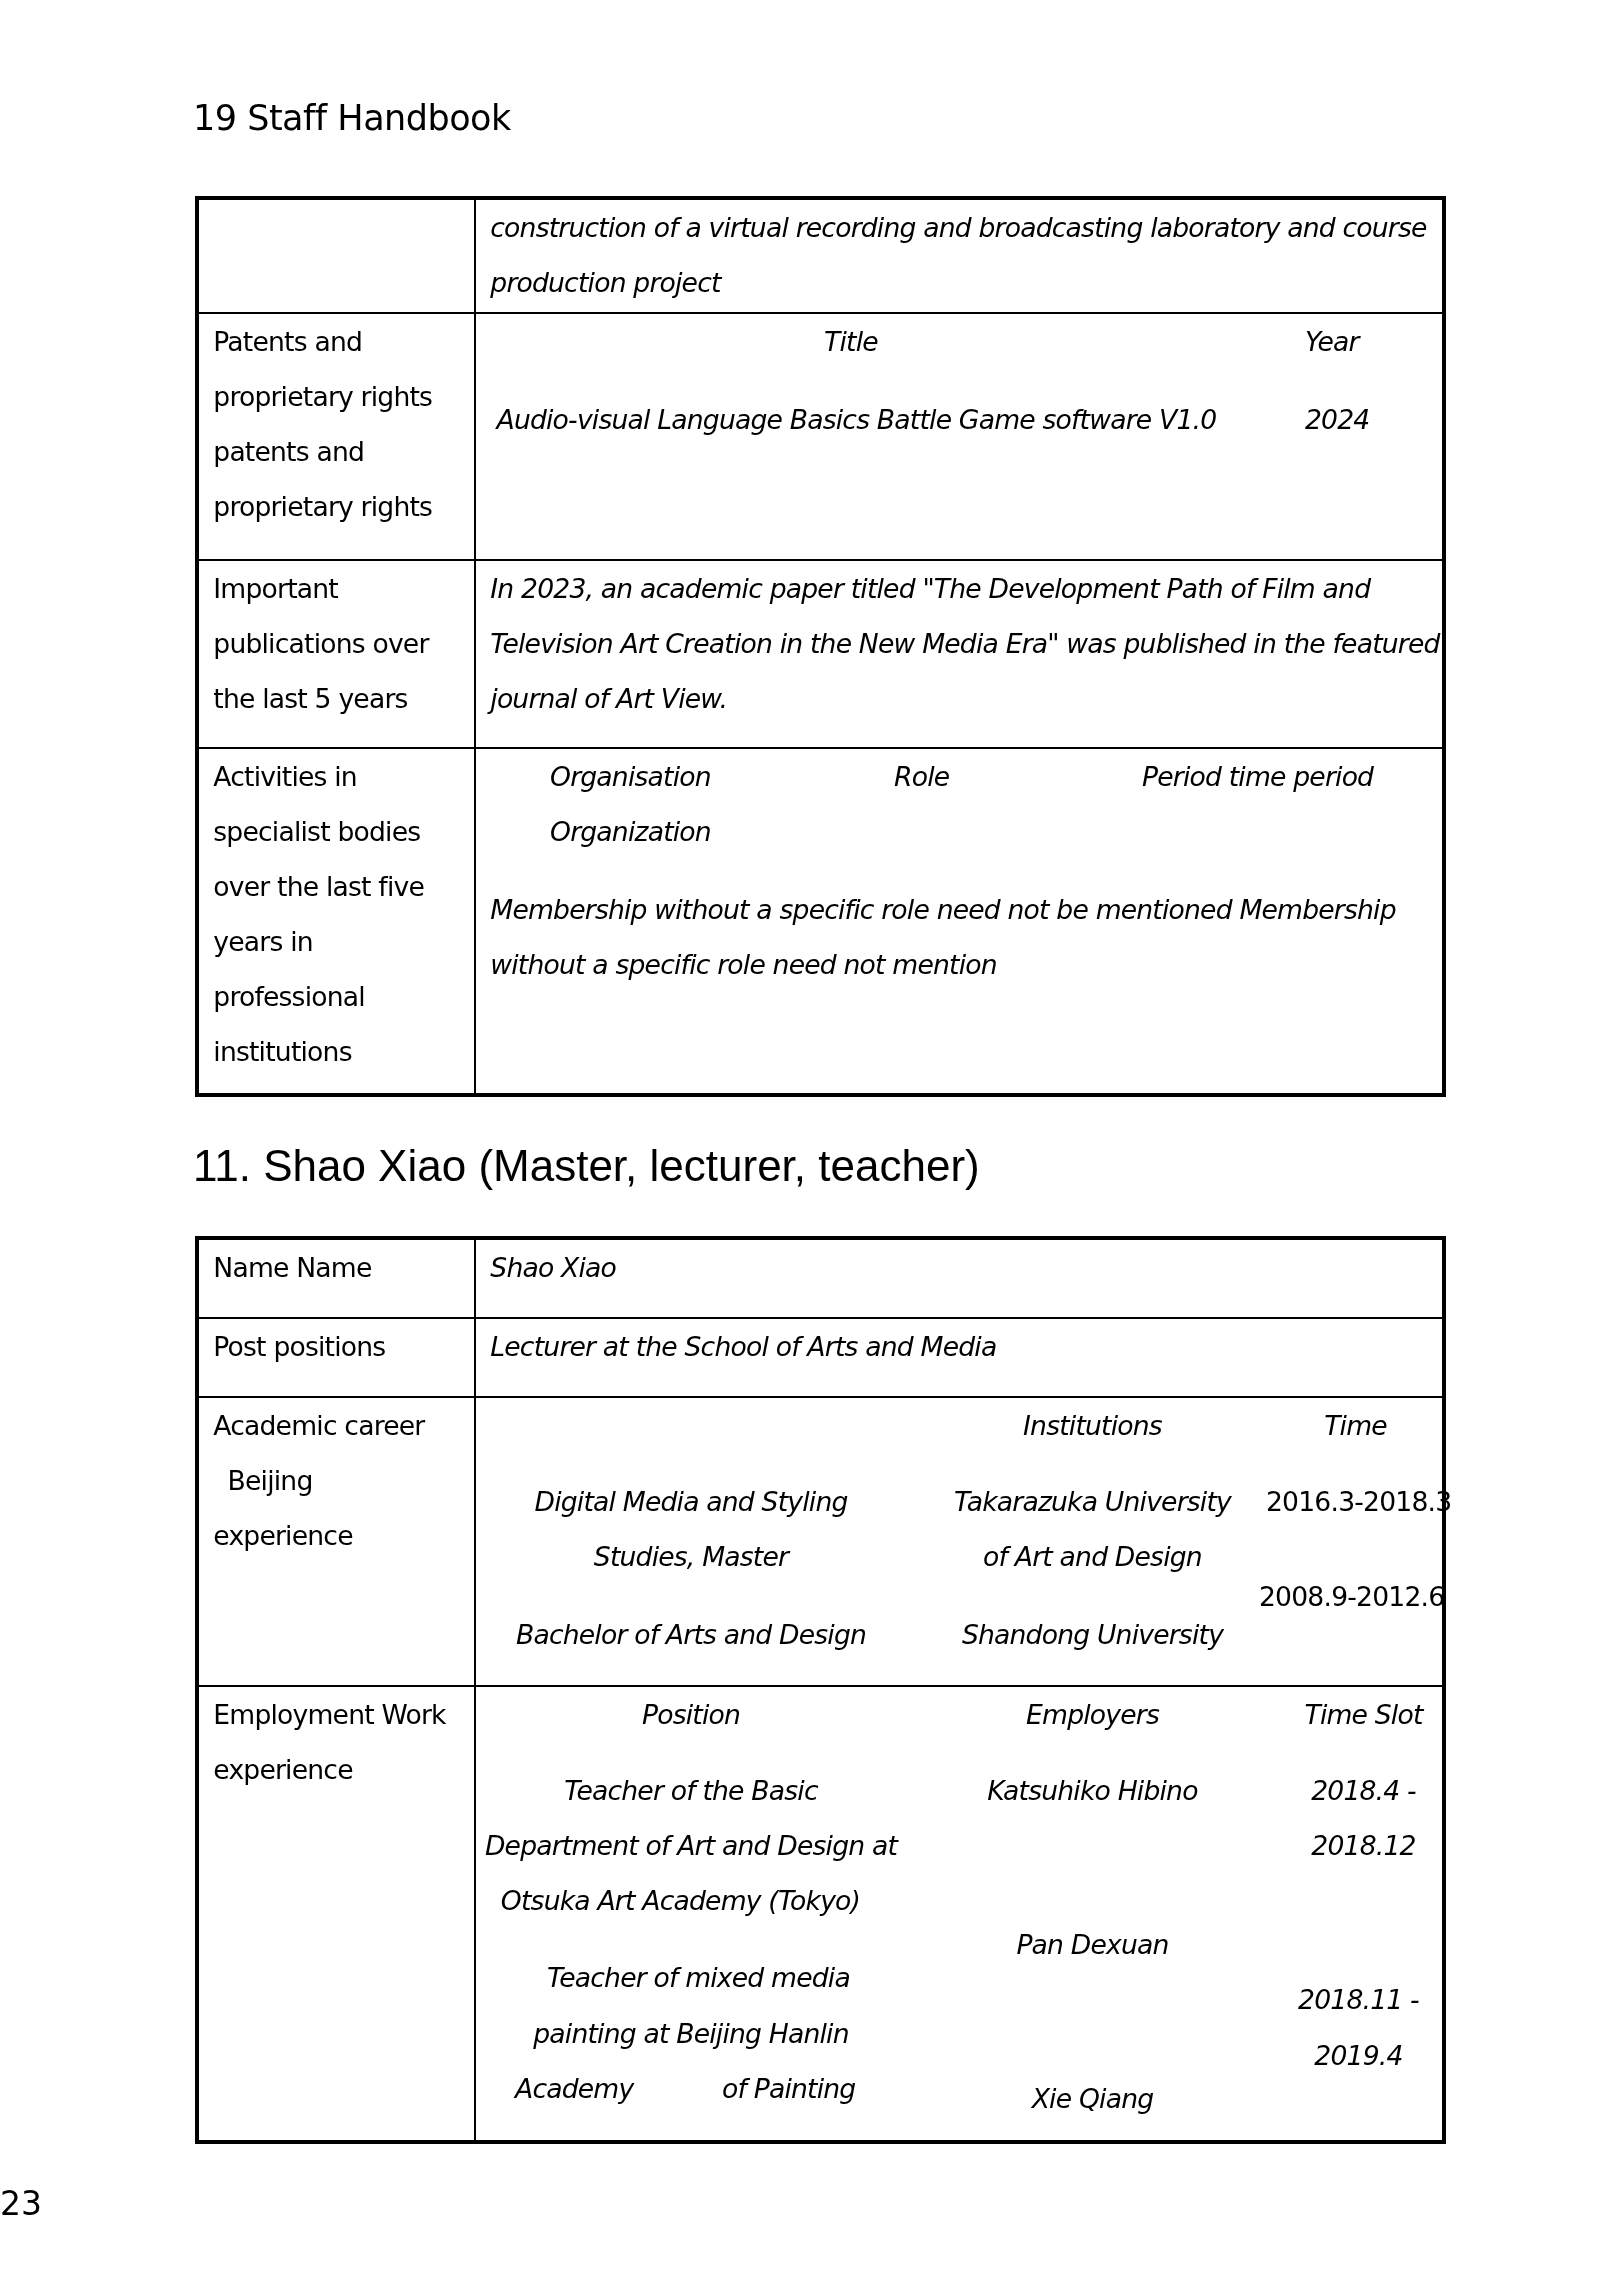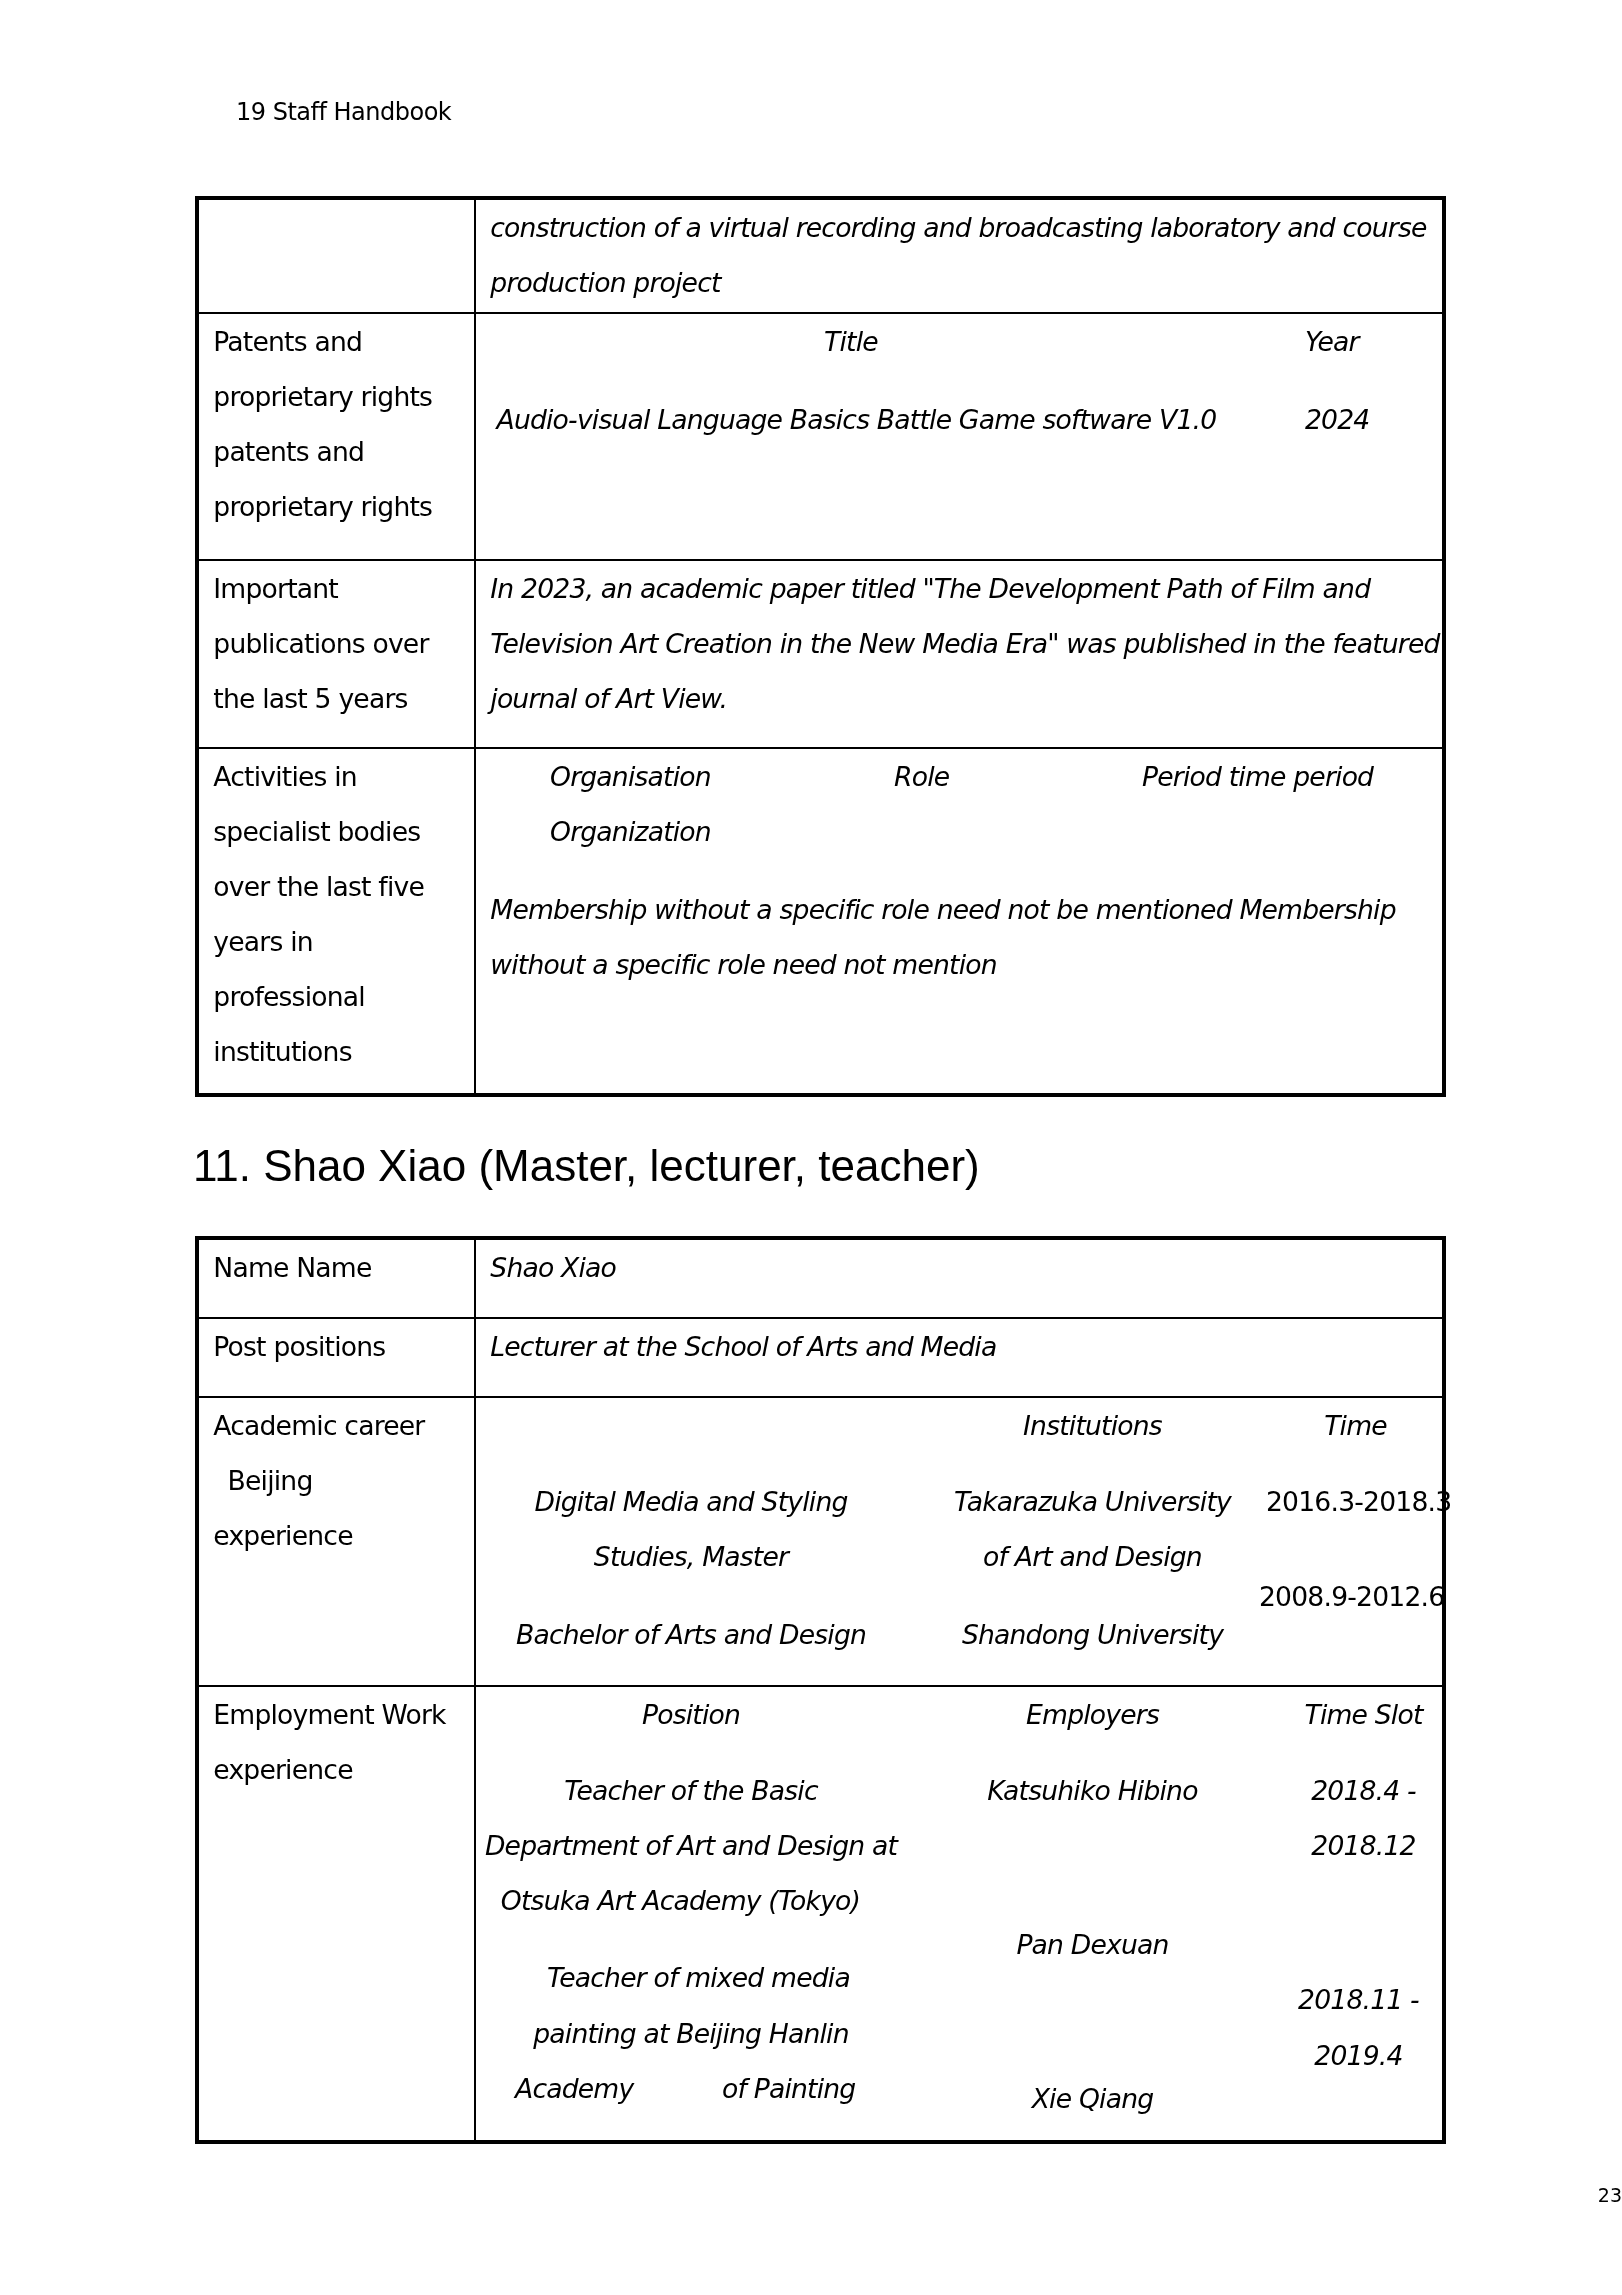--- a/index.html
+++ b/index.html
@@ -1,27 +1,27 @@
 <!DOCTYPE html>
 <html style="font-size:8.2px"><head>
 <meta charset="utf-8">
 <style>
   html, body { margin: 0; padding: 0; background: #ffffff; }
   body { width: 1622px; height: 2295px; position: relative; overflow: hidden; color: #000; font-family: "DejaVu Sans", "Liberation Sans", sans-serif; }
   .abs { position: absolute; }
-  .hdr { left: 193px; top: 98px; font-size: 24px; font-family: "DejaVu Sans", sans-serif; letter-spacing: -0.5px; margin-left: 43px; }
+  .hdr { left: 193px; top: 98px; font-size: 35px; font-family: "DejaVu Sans", sans-serif; letter-spacing: -0.5px; }
   .tbl { position: absolute; left: 195px; width: 1251px; border: 4.1px solid #000; box-sizing: border-box; }
   .row { position: absolute; left: 0; right: 0; border-top: 2.6px solid #000; box-sizing: border-box; }
   .row.first { border-top: none; }
   .lab { position: absolute; left: 0; top: 0; bottom: 0; width: 277px; border-right: 2.6px solid #000; box-sizing: border-box; padding: 0 0 0 14.3px; font-size: 26.6px; line-height: 55px; letter-spacing: -0.8px; }
   .val { position: absolute; left: 277px; right: 0; top: 0; bottom: 0; padding: 0 0 0 14.3px; font-size: 26.6px; line-height: 55px; font-style: italic; letter-spacing: -0.8px; }
   .it { font-style: italic; font-family: "DejaVu Sans", sans-serif; font-size: 26.6px; letter-spacing: -0.8px; position: absolute; white-space: nowrap; }
   .ctr { text-align: center; }
   .heading { left: 193px; top: 1141px; font-size: 44px; font-family: "Liberation Sans", sans-serif; }
-  .pageno { left: 0; width: 1622px; top: 2184px; text-align: right; font-size: 19px; }
+  .pageno { left: 0; width: 1622px; top: 2184px; text-align: left; font-size: 33px; }
 </style>
 </head>
 <body>
 
 <div class="abs hdr">19 Staff Handbook</div>
 
 <div class="tbl" style="top:196px; height:901px;">
 
   <div class="row first" style="top:0; height:112px;">
     <div class="lab"></div>

